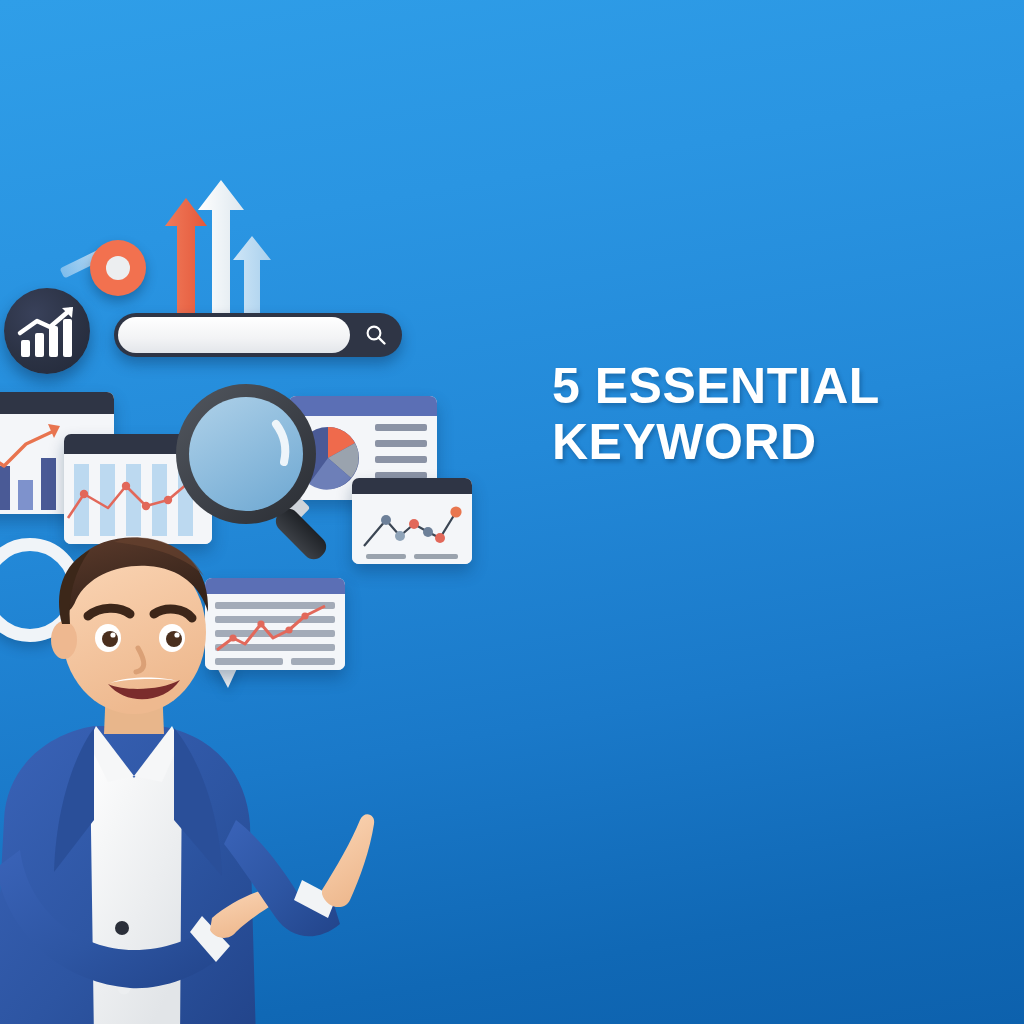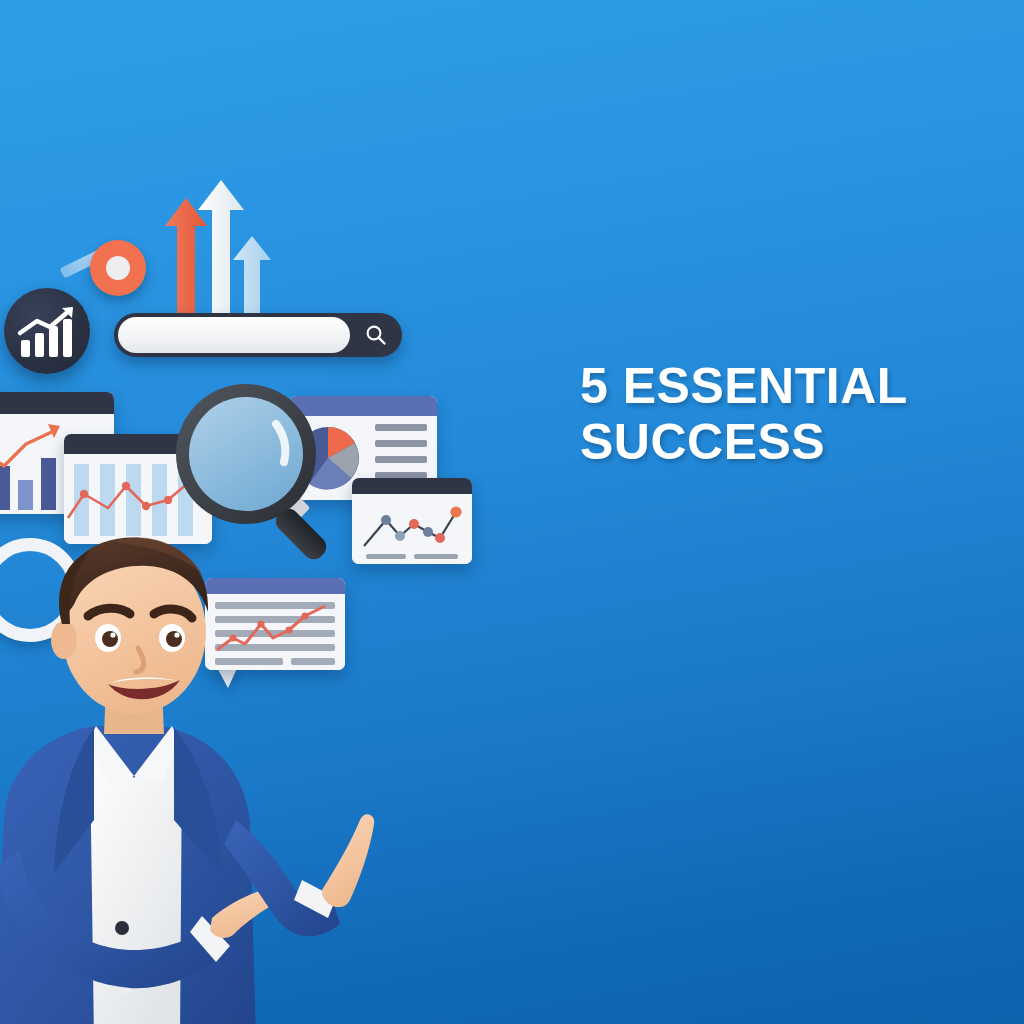--- a/index.html
+++ b/index.html
@@ -17,21 +17,21 @@
   #headline{
     position:absolute;left:552px;top:358px;width:430px;
     color:#ffffff;
     font-weight:bold;
     font-size:50px;
     line-height:56px;
     letter-spacing:0.5px;
     text-transform:uppercase;
     text-shadow:2px 3px 4px rgba(7,46,85,.33);
   }
-  #headline .ln{display:block;white-space:nowrap;margin-left:28px;}
+  #headline .ln{display:block;white-space:nowrap;}
 
   
   .card{position:absolute;background:#f4f6f9;border-radius:7px;
         box-shadow:0 8px 16px rgba(6,40,76,.30);overflow:hidden;}
   .card .bar{position:absolute;left:0;top:0;width:100%;}
   .cbody{position:absolute;left:0;right:0;bottom:0;top:0;}
 
   
   #searchbar{
     position:absolute;left:114px;top:313px;width:288px;height:44px;
@@ -323,16 +323,16 @@
 
     <path d="M252 300 C276 318 302 352 320 384 L346 372 L356 404
              C332 424 306 418 292 398 C274 372 256 344 240 324 Z" fill="url(#suitG)"></path>
     <path d="M318 360 L352 378 L344 398 L310 380 Z" fill="#f2f4f6"></path>
     <path d="M338 370 C352 348 368 320 376 300 C380 290 392 294 390 304
              C386 330 376 358 366 380 C360 392 342 388 338 374 Z" fill="url(#skinG)"></path>
   </svg>
 
   <div id="headline">
     <span class="ln">5 ESSENTIAL</span>
-    <span class="ln">SUCCESS</span>
+    <span class="ln">KEYWORD</span>
   </div>
 
 </div>
 
 </body></html>

